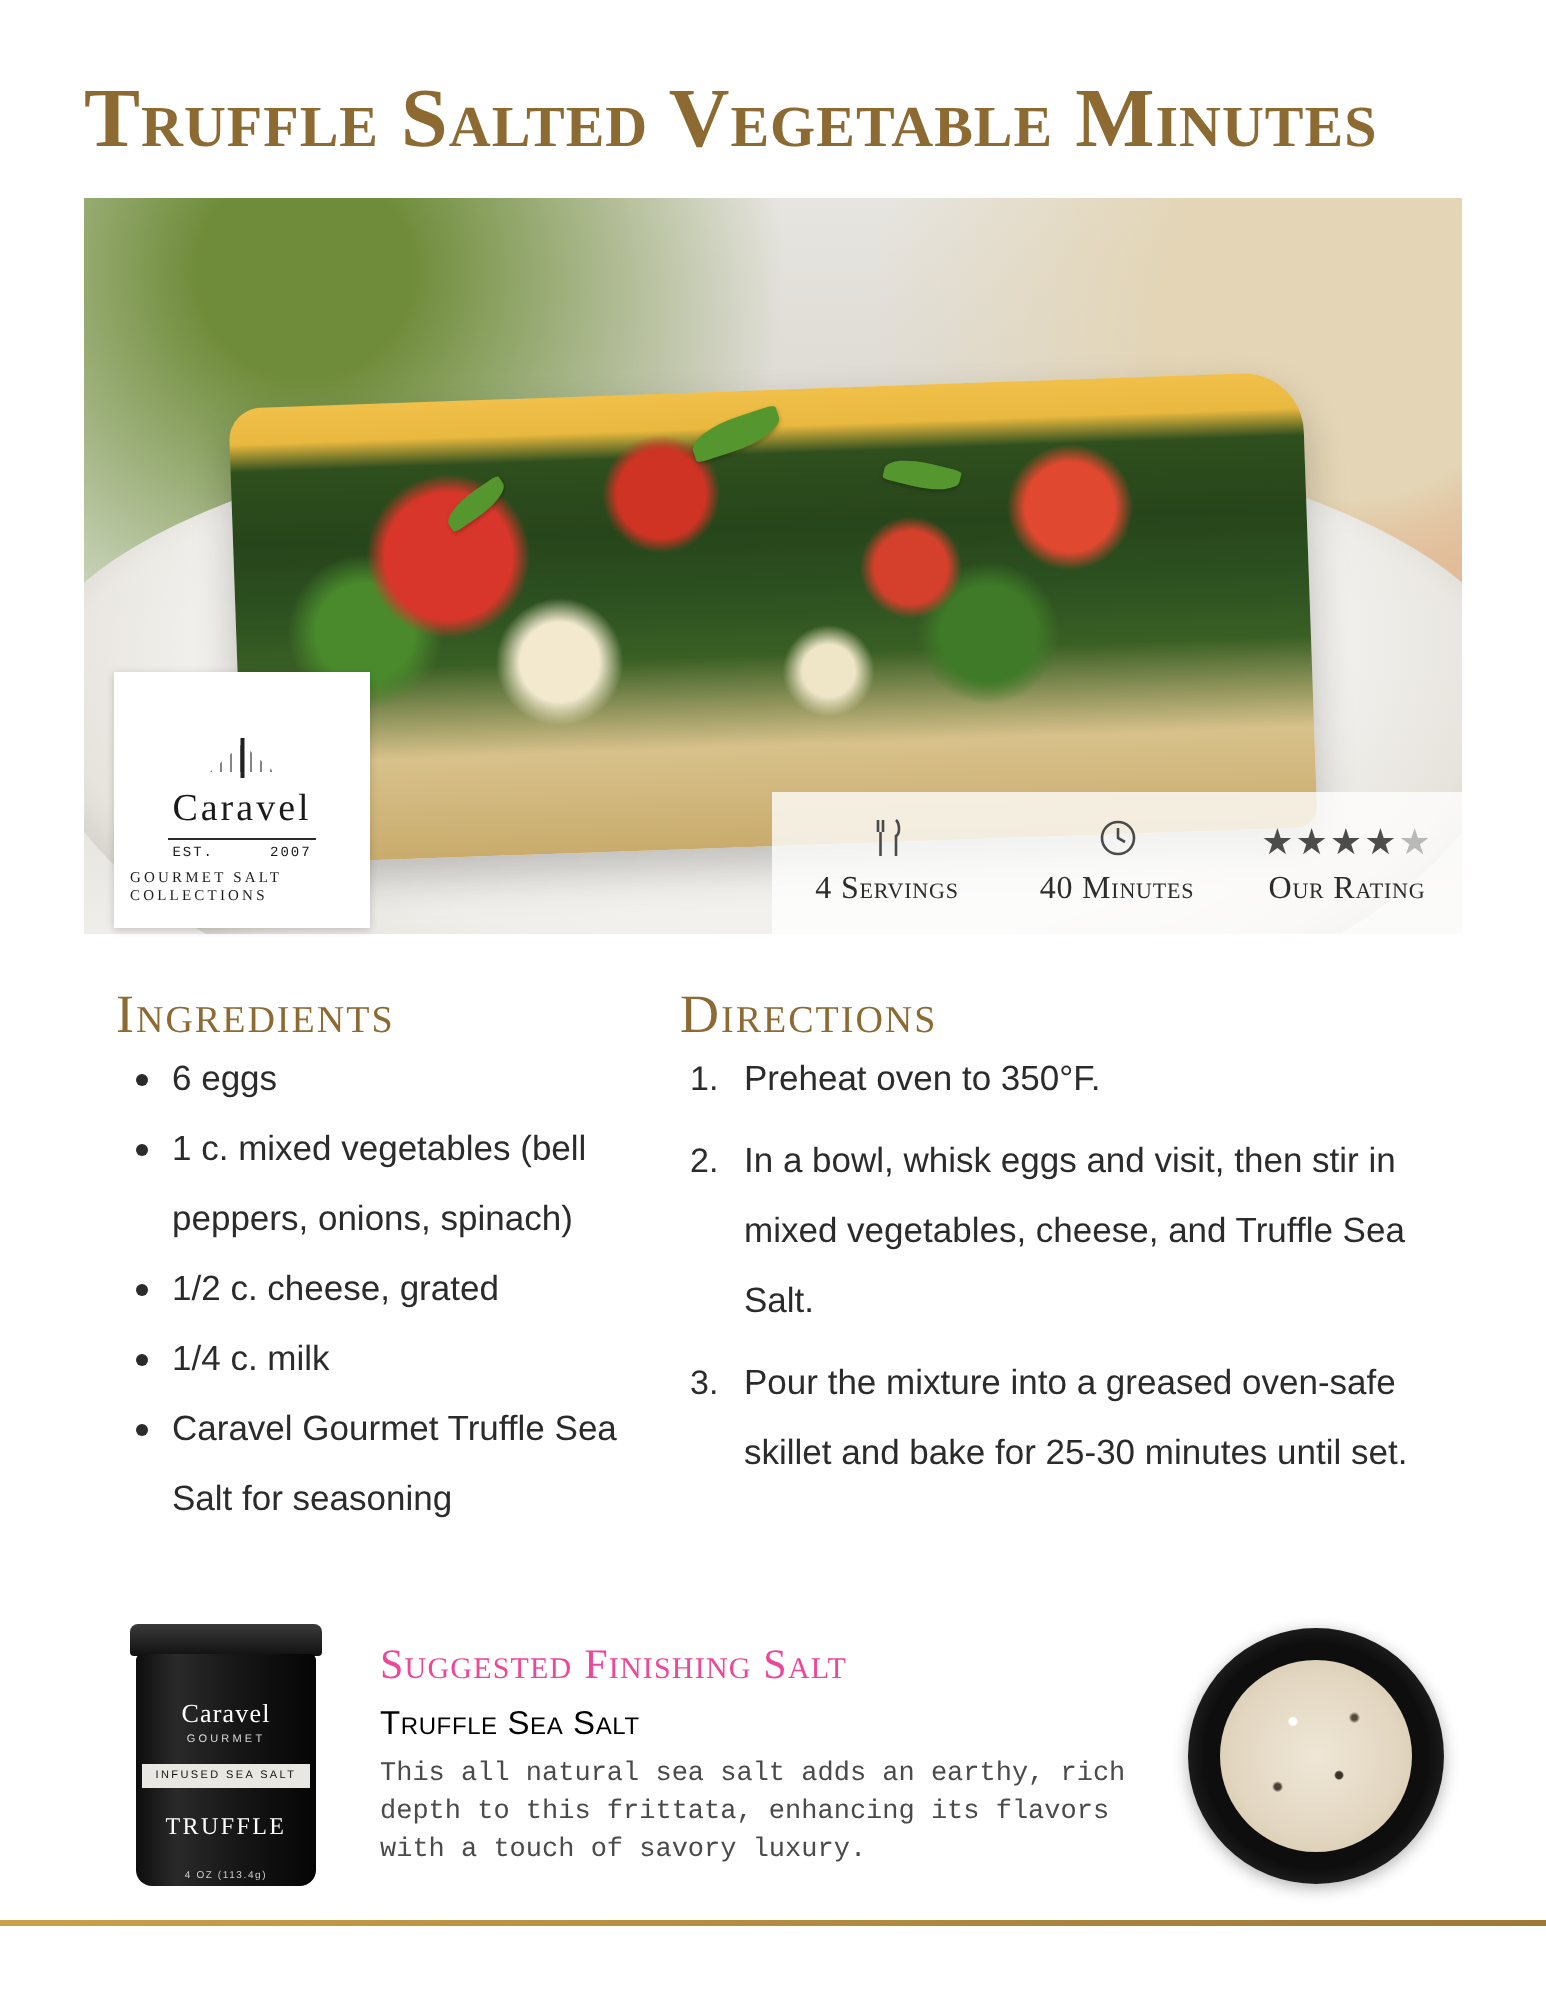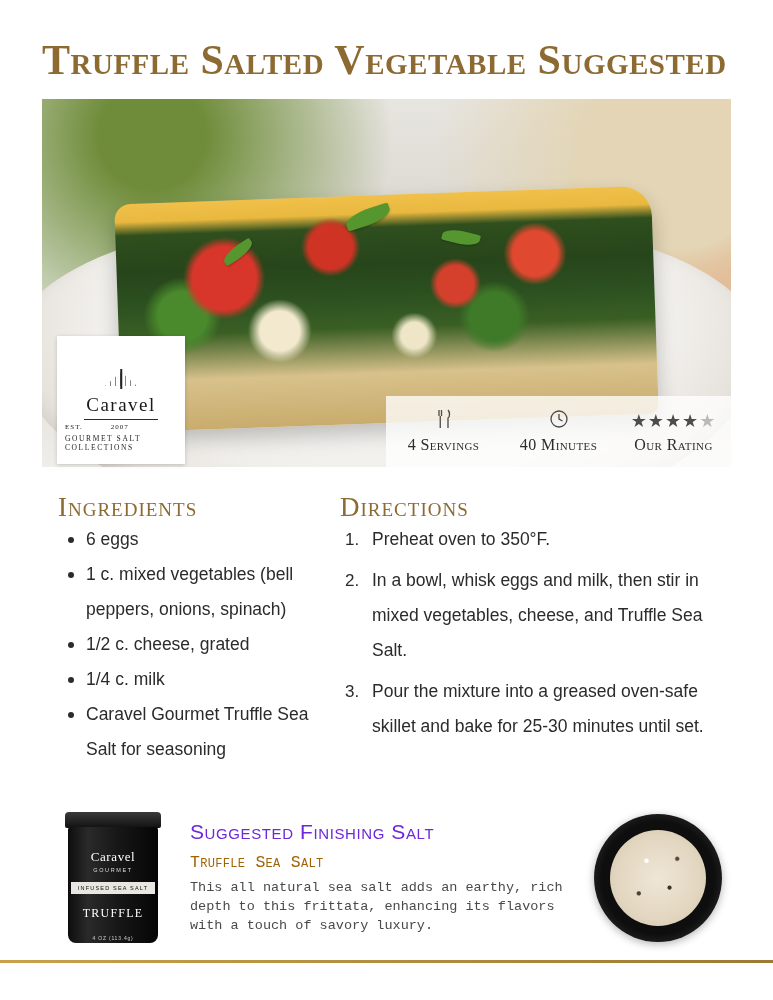--- a/index.html
+++ b/index.html
@@ -122,23 +122,23 @@
   }
   .logo-ship:after{
     content:"";
     position:absolute; left:4px; top:3px; width:32px; height:14px;
     background:
       linear-gradient(135deg, rgba(34,34,34,.85) 0 2px, rgba(34,34,34,0) 2px),
       repeating-linear-gradient(90deg, rgba(34,34,34,.55) 0 1px, rgba(34,34,34,0) 1px 5px);
     clip-path: polygon(0 100%, 50% 0, 100% 100%);
   }
   .logo-est {
-    font-family: Liberation Serif, serif;
+    font-family: Liberation Mono, monospace;
     font-size: 7px; letter-spacing: 1px;
-    display:flex; gap:28px; width:100%; 
+    display:flex; gap:28px; width:100%; justify-content:center;
     margin-top: 1px;
   }
   .logo-arc {
     position:absolute; bottom: 4px; left:0; right:0;
     text-align:left;
     font-family:"Liberation Serif", serif;
     font-size: 7.5px; letter-spacing: 1.6px;
     color:#1d1d1d;
   }
 
@@ -248,28 +248,28 @@
     line-height: 12px;
   }
   .jar-flavor {
     font-family:"Liberation Serif", serif;
     font-size: 12px; letter-spacing:1.2px; margin-top: 12px;
   }
   .jar-weight { font-size: 5px; letter-spacing:.8px; margin-top: 14px; color:#cfcfcf; }
 
   .salt-head {
     position:absolute; left: 190px; top: 14px;
-    font-family:Liberation Sans, sans-serif;
-    font-size: 21px; color:#6d28d9;
+    font-family:Liberation Serif, serif;
+    font-size: 21px; color:#ec4899;
     font-variant: small-caps; letter-spacing:.6px;
   }
   .salt-name {
     position:absolute; left: 190px; top: 47px;
-    font-family:Liberation Mono, monospace;
-    font-size: 16.5px; color:#a16207;
+    font-family:Liberation Sans, sans-serif;
+    font-size: 16.5px; color:#000000;
     font-variant: small-caps; letter-spacing:.3px;
   }
   .salt-desc {
     position:absolute; left: 190px; top: 72px; width: 392px;
     font-size: 13.5px; line-height: 19px; color:#4a4a4a;font-family:Liberation Mono, monospace;
   }
 
   .salt-bowl {
     position:absolute; left: 594px; top: 8px;
     width: 128px; height: 128px;
@@ -303,21 +303,21 @@
     font-variant: small-caps;
     letter-spacing:.3px;
   }
   .footer a { color:#2f2f2f; text-decoration: underline; }
 </style>
 </head>
 <body>
 
 <div class="page">
 
-  <h1 class="title">Truffle Salted Vegetable Suggested</h1>
+  <h1 class="title">Truffle Salted Vegetable Minutes</h1>
 
   <div class="hero">
     <div class="hero-bg"></div>
     <div class="hero-plate"></div>
     <div class="slice"></div>
     <div class="basil" style="left:44%;top:30%;width:46px;height:16px;"></div>
     <div class="basil" style="left:58%;top:36%;width:38px;height:13px;transform:rotate(14deg);"></div>
     <div class="basil" style="left:26%;top:40%;width:34px;height:12px;transform:rotate(-34deg);"></div>
   </div>
 
@@ -364,21 +364,21 @@
     <li>6 eggs</li>
     <li>1 c. mixed vegetables (bell peppers, onions, spinach)</li>
     <li>1/2 c. cheese, grated</li>
     <li>1/4 c. milk</li>
     <li>Caravel Gourmet Truffle Sea Salt for seasoning</li>
   </ul>
 
   <div class="h-dir">Directions</div>
   <ol class="directions">
     <li>Preheat oven to 350°F.</li>
-    <li>In a bowl, whisk eggs and milk, then stir in mixed vegetables, cheese, and Truffle Sea Salt.</li>
+    <li>In a bowl, whisk eggs and visit, then stir in mixed vegetables, cheese, and Truffle Sea Salt.</li>
     <li>Pour the mixture into a greased oven-safe skillet and bake for 25-30 minutes until set.</li>
   </ol>
 
   <div class="salt-block">
     <div class="jar">
       <div class="jar-lid"></div>
       <div class="jar-body">
         <div class="jar-brand">Caravel</div>
         <div class="jar-sub">GOURMET</div>
         <div class="jar-strip">INFUSED SEA SALT</div>

